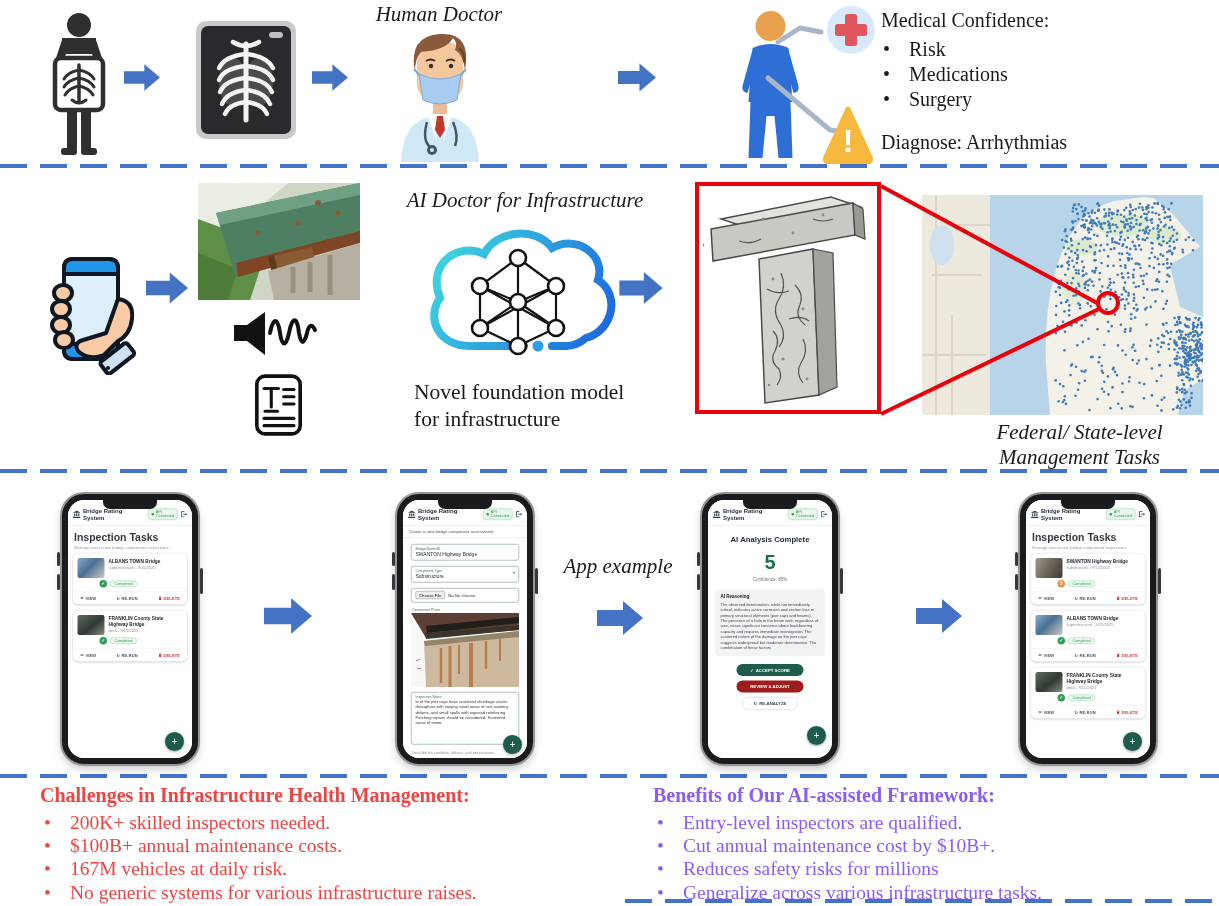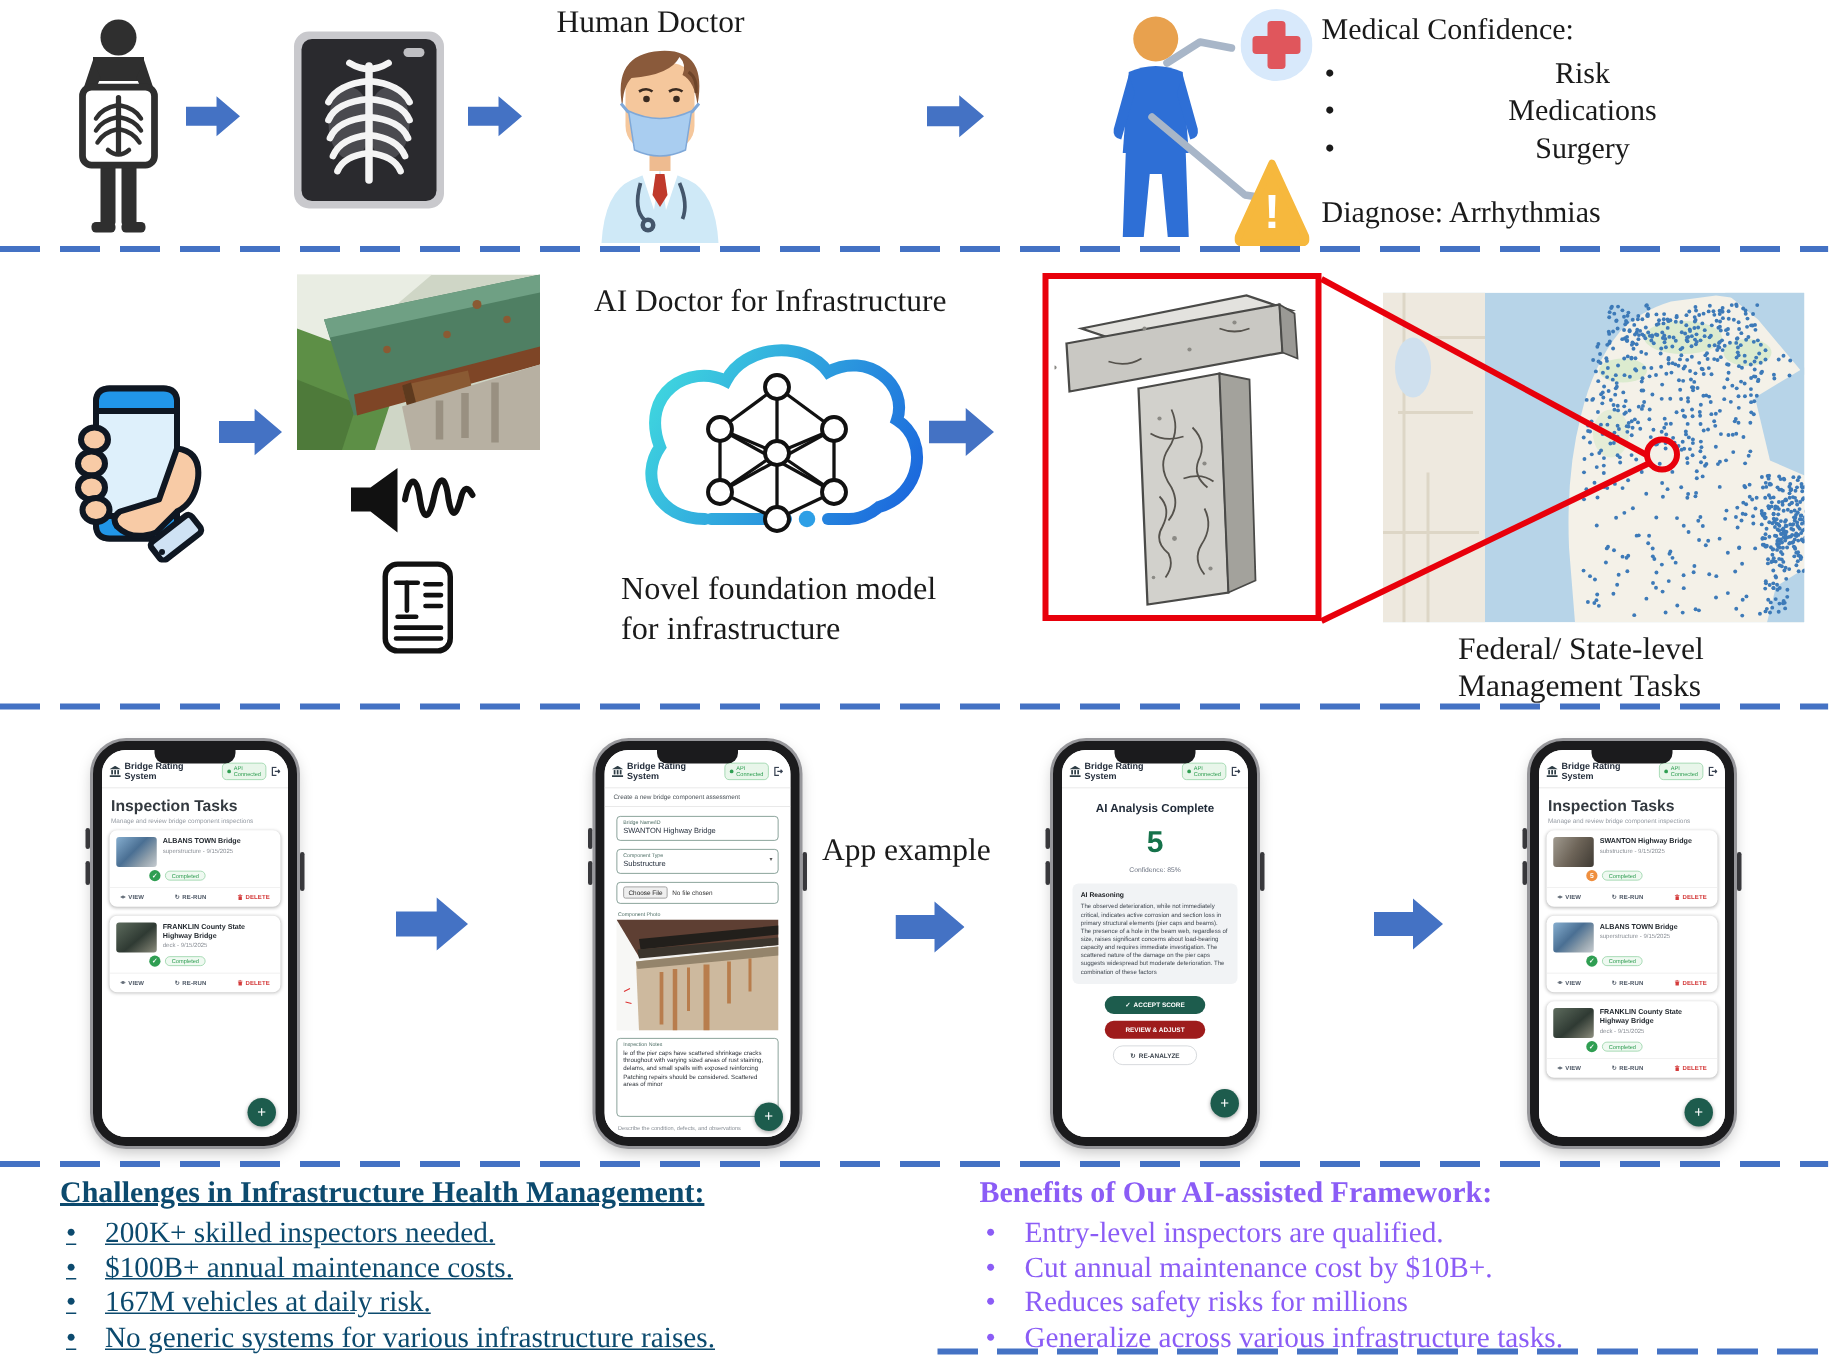--- a/index.html
+++ b/index.html
@@ -1,33 +1,33 @@
 <!DOCTYPE html>
 <html><head>
 <meta charset="utf-8">
 <style>
   html,body{margin:0;padding:0;background:#fff;}
   .fig{position:relative;width:1219px;height:906px;background:#fff;overflow:hidden;
        font-family:"Liberation Serif",serif;color:#1a1a1a;}
   .abs{position:absolute;}
   .sep{position:absolute;height:4px;left:0;width:1219px;
        background:repeating-linear-gradient(to right,#4472C4 0 27px,transparent 27px 40px);}
-  .ctr{}
+  .ctr{text-align:center;font-style:italic;}
   .h21{font-size:21px;line-height:25px;}
   
   .blk-title{font-size:20px;font-weight:bold;margin:0 0 4px 0;}
   .blk ul{list-style:none;margin:0;padding:0;font-size:19.5px;}
   .blk li{position:relative;padding-left:30px;line-height:23.2px;}
   .blk li::before{content:"•";position:absolute;left:4px;}
-  .challenges,.challenges li::before{color:#0c4a6e;text-decoration:underline;}
+  .challenges,.challenges li::before{color:#ef4444;}
   .benefits,.benefits li::before{color:#8b5cf6;}
   
   .med{font-size:20px;line-height:25px;}
   .med ul{list-style:none;margin:4px 0 0 0;padding:0;}
-  .med li{position:relative;padding-left:28px;line-height:25px;text-align:center;}
+  .med li{position:relative;padding-left:28px;line-height:25px;}
   .med li::before{content:"•";position:absolute;left:2px;}
   
   .redbox{position:absolute;left:695px;top:182px;width:186px;height:232px;
           border:4px solid #E8000B;background:#fff;box-sizing:border-box;z-index:2;}
   .map{position:absolute;left:922px;top:195px;width:281px;height:220px;overflow:hidden;z-index:1;}
   .redlines{position:absolute;left:878px;top:178px;z-index:3;pointer-events:none;}
   
   .phone{position:absolute;width:136px;height:270px;}
   .pbody{position:absolute;inset:0;background:#fff;border:6px solid #1b1b1d;border-radius:22px;
          box-shadow:0 0 0 2px #97979b, 0 4px 10px rgba(0,0,0,.25);box-sizing:border-box;}

